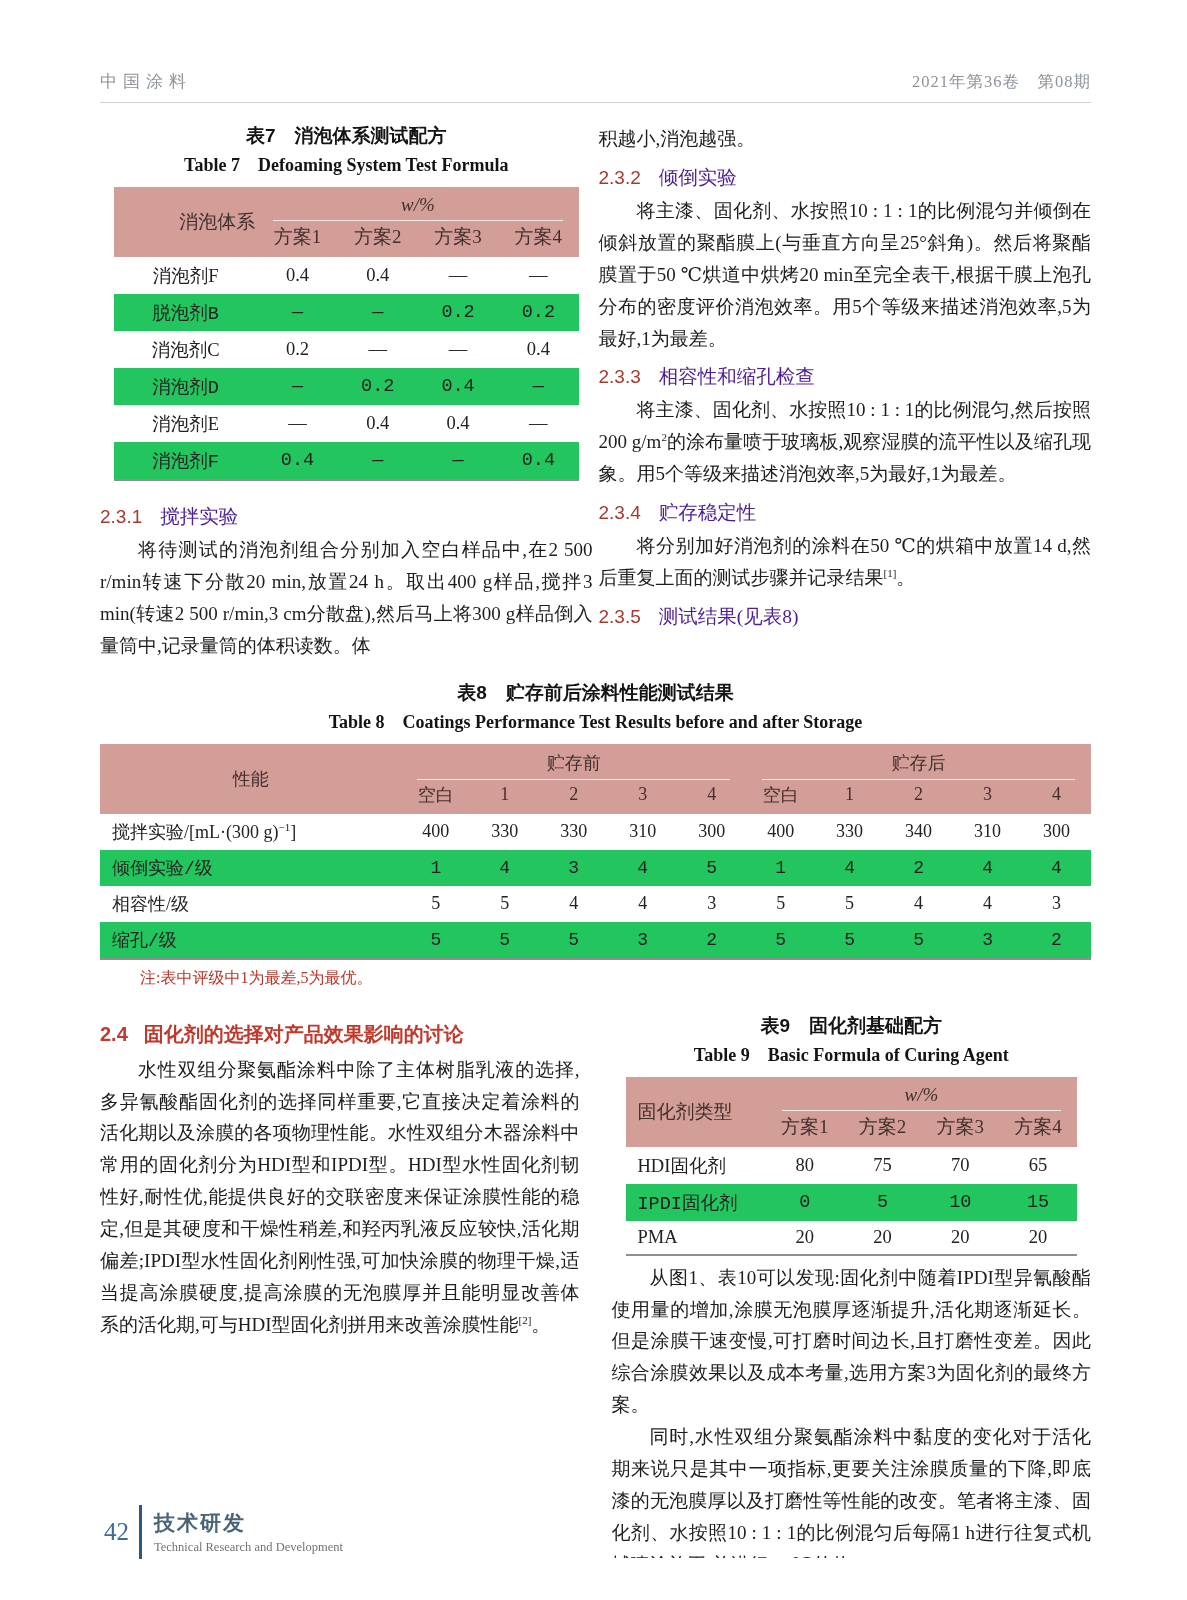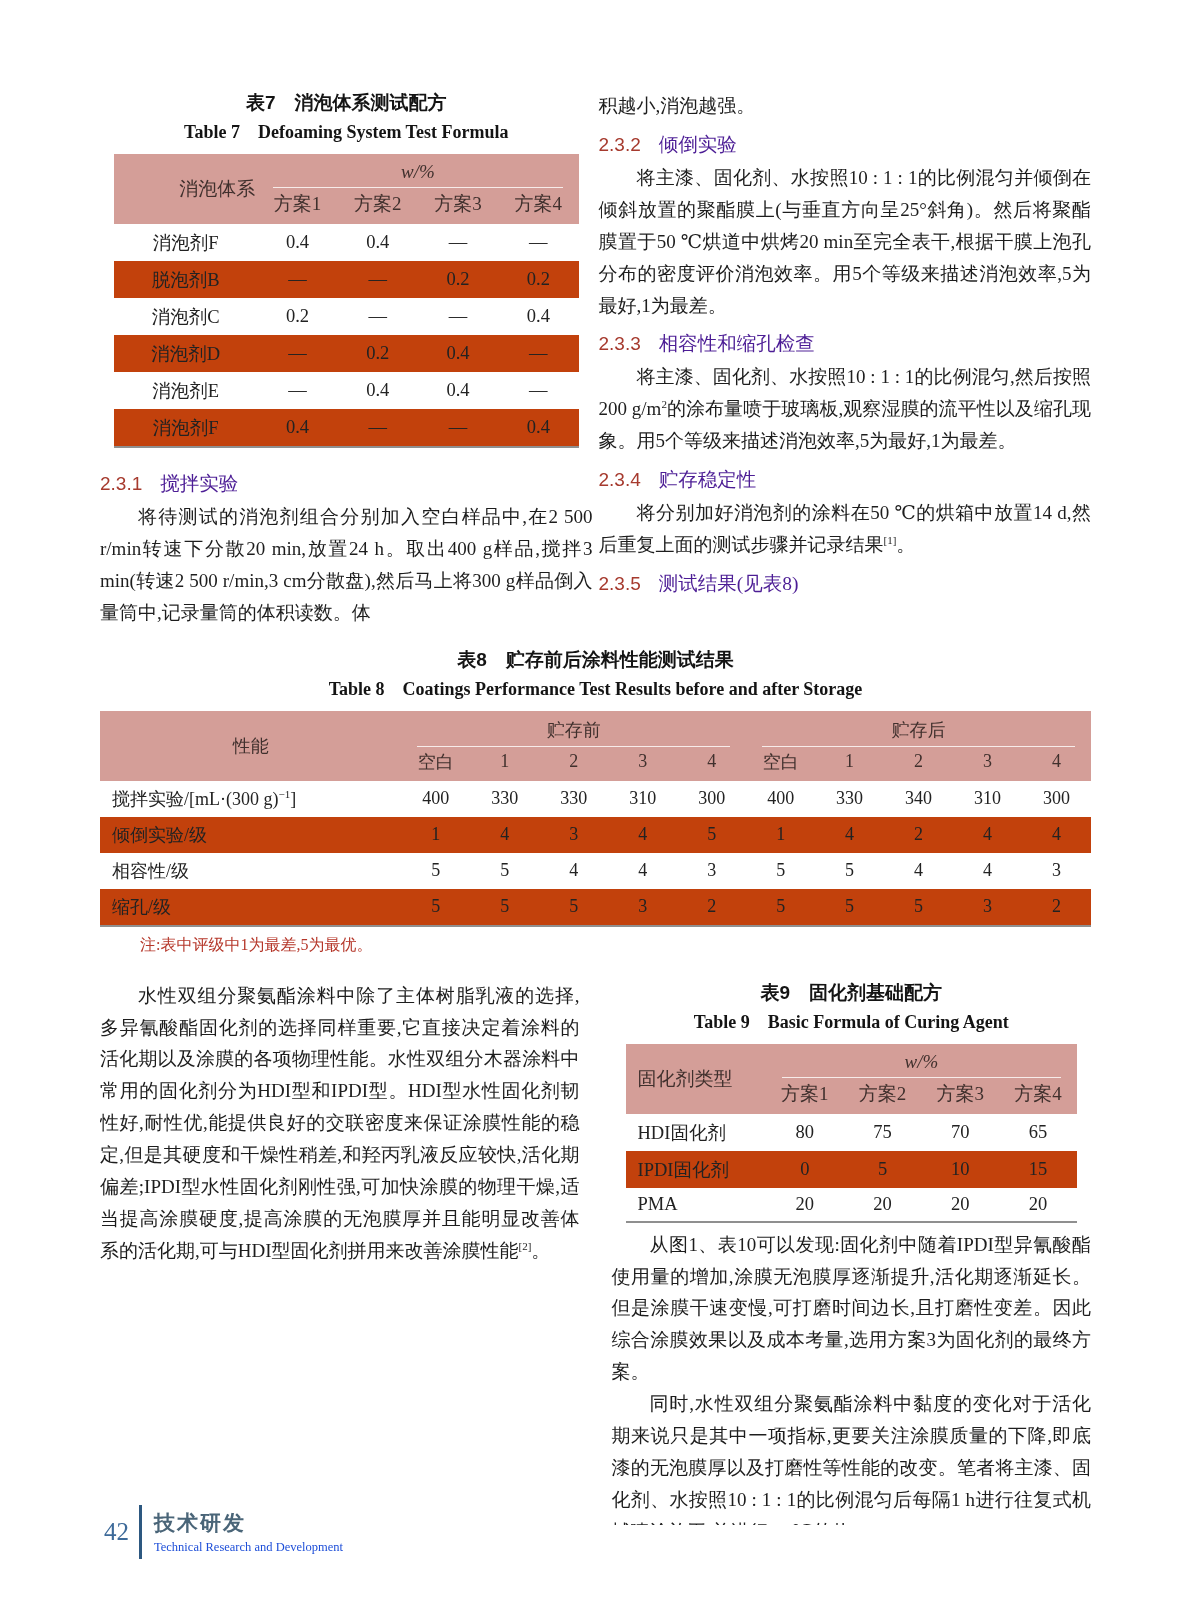--- a/index.html
+++ b/index.html
@@ -24,21 +24,21 @@
     font-weight:bold;font-size:19px;color:#141414;}
   .tbl-title-en{text-align:center;font-weight:bold;font-size:18px;margin:4px 0 10px;color:#141414;}
   .tblwrap{padding:0 14px;}
   .ptable{width:100%;border-collapse:collapse;border-bottom:2px solid #8f8f8f;table-layout:fixed;}
   .ptable th{background:#d49e98;font-weight:normal;color:#40302d;font-size:19px;padding:0;}
   .ptable th.sub{padding:3px 0 7px;}
   .ptable th.corner{padding:4px 2px;}
   .group-inner{margin:0 16px;padding:7px 0 4px;border-bottom:1px solid rgba(255,255,255,.8);text-align:center;}
   .wpct{font-style:italic;}
   .ptable td{text-align:center;font-size:18.5px;padding:6px 2px;color:#222;}
-  .ptable tr.alt{background:#c2410c;}
+  .ptable tr.alt{background:#22c55e;font-family:Liberation Mono, monospace;}
   .lbl-left{text-align:left !important;padding-left:12px !important;}
   .t7 .c0{width:30%;text-align:right;}
   .t8 .c0{width:30%;}
   .t8 td{font-size:18px;}
   .t8 th{font-size:18px;}
   .t9 .c0{width:28%;}
   sup.fn{font-size:11px;line-height:0;}
   .note{color:#b5372a;font-size:16px;margin:8px 0 0 40px;}
   .t8block{margin-top:18px;}
   
@@ -49,27 +49,31 @@
   .subsec .stitle{color:#4c1d95;}
   .sec24{display:flex;gap:16px;align-items:baseline;margin:8px 0 6px;
     font-family:"Liberation Sans","DejaVu Sans",sans-serif;font-weight:bold;color:#bf3a2c;font-size:20px;}
   .t9block{margin-bottom:6px;}
   .mt{margin-top:10px;}
   
   .pagefoot{position:absolute;left:104px;top:1505px;display:flex;align-items:center;}
   .pf-num{font-size:25px;color:#3d6a99;}
   .pf-bar{width:3px;height:54px;background:#2d5880;margin:0 12px 0 10px;}
   .pf-cn{font-family:"Liberation Sans","DejaVu Sans",sans-serif;font-weight:bold;font-size:21px;color:#4a6578;letter-spacing:2px;}
-  .pf-en{font-size:12.5px;color:#1d4ed8;margin-top:3px;}
+  .pf-en{font-size:12.5px;color:#737373;margin-top:3px;}
 </style>
 </head>
 <body>
 
 <div class="page">
 
+  <div class="page-header">
+    <span class="journal">中国涂料</span>
+    <span class="issue">2021年第36卷　第08期</span>
+  </div>
 
   <div class="columns top">
 
     <div class="col">
       <div>
         <div class="tbl-title-cn">表7　消泡体系测试配方</div>
         <div class="tbl-title-en">Table 7　Defoaming System Test Formula</div>
         <div class="tblwrap">
           <table class="ptable t7">
             <thead>
@@ -250,20 +254,24 @@
           <td>2</td>
         </tr>
       </tbody>
     </table>
     <div class="note">注:表中评级中1为最差,5为最优。</div>
   </div>
 
   <div class="columns bottom">
 
     <div class="col">
+      <div class="sec24">
+        <span>2.4</span>
+        <span>固化剂的选择对产品效果影响的讨论</span>
+      </div>
       <p class="body indent"><span>水性双组分聚氨酯涂料中除了主体树脂乳液的选择,多异氰酸酯固化剂的选择同样重要,它直接决定着涂料的活化期以及涂膜的各项物理性能。水性双组分木器涂料中常用的固化剂分为HDI型和IPDI型。HDI型水性固化剂韧性好,耐性优,能提供良好的交联密度来保证涂膜性能的稳定,但是其硬度和干燥性稍差,和羟丙乳液反应较快,活化期偏差;IPDI型水性固化剂刚性强,可加快涂膜的物理干燥,适当提高涂膜硬度,提高涂膜的无泡膜厚并且能明显改善体系的活化期,可与HDI型固化剂拼用来改善涂膜性能</span><sup class="fn">[2]</sup><span>。</span></p>
     </div>
 
     <div class="col">
       <div class="t9block">
         <div class="tbl-title-cn">表9　固化剂基础配方</div>
         <div class="tbl-title-en">Table 9　Basic Formula of Curing Agent</div>
         <div class="tblwrap">
           <table class="ptable t9">
             <thead>

